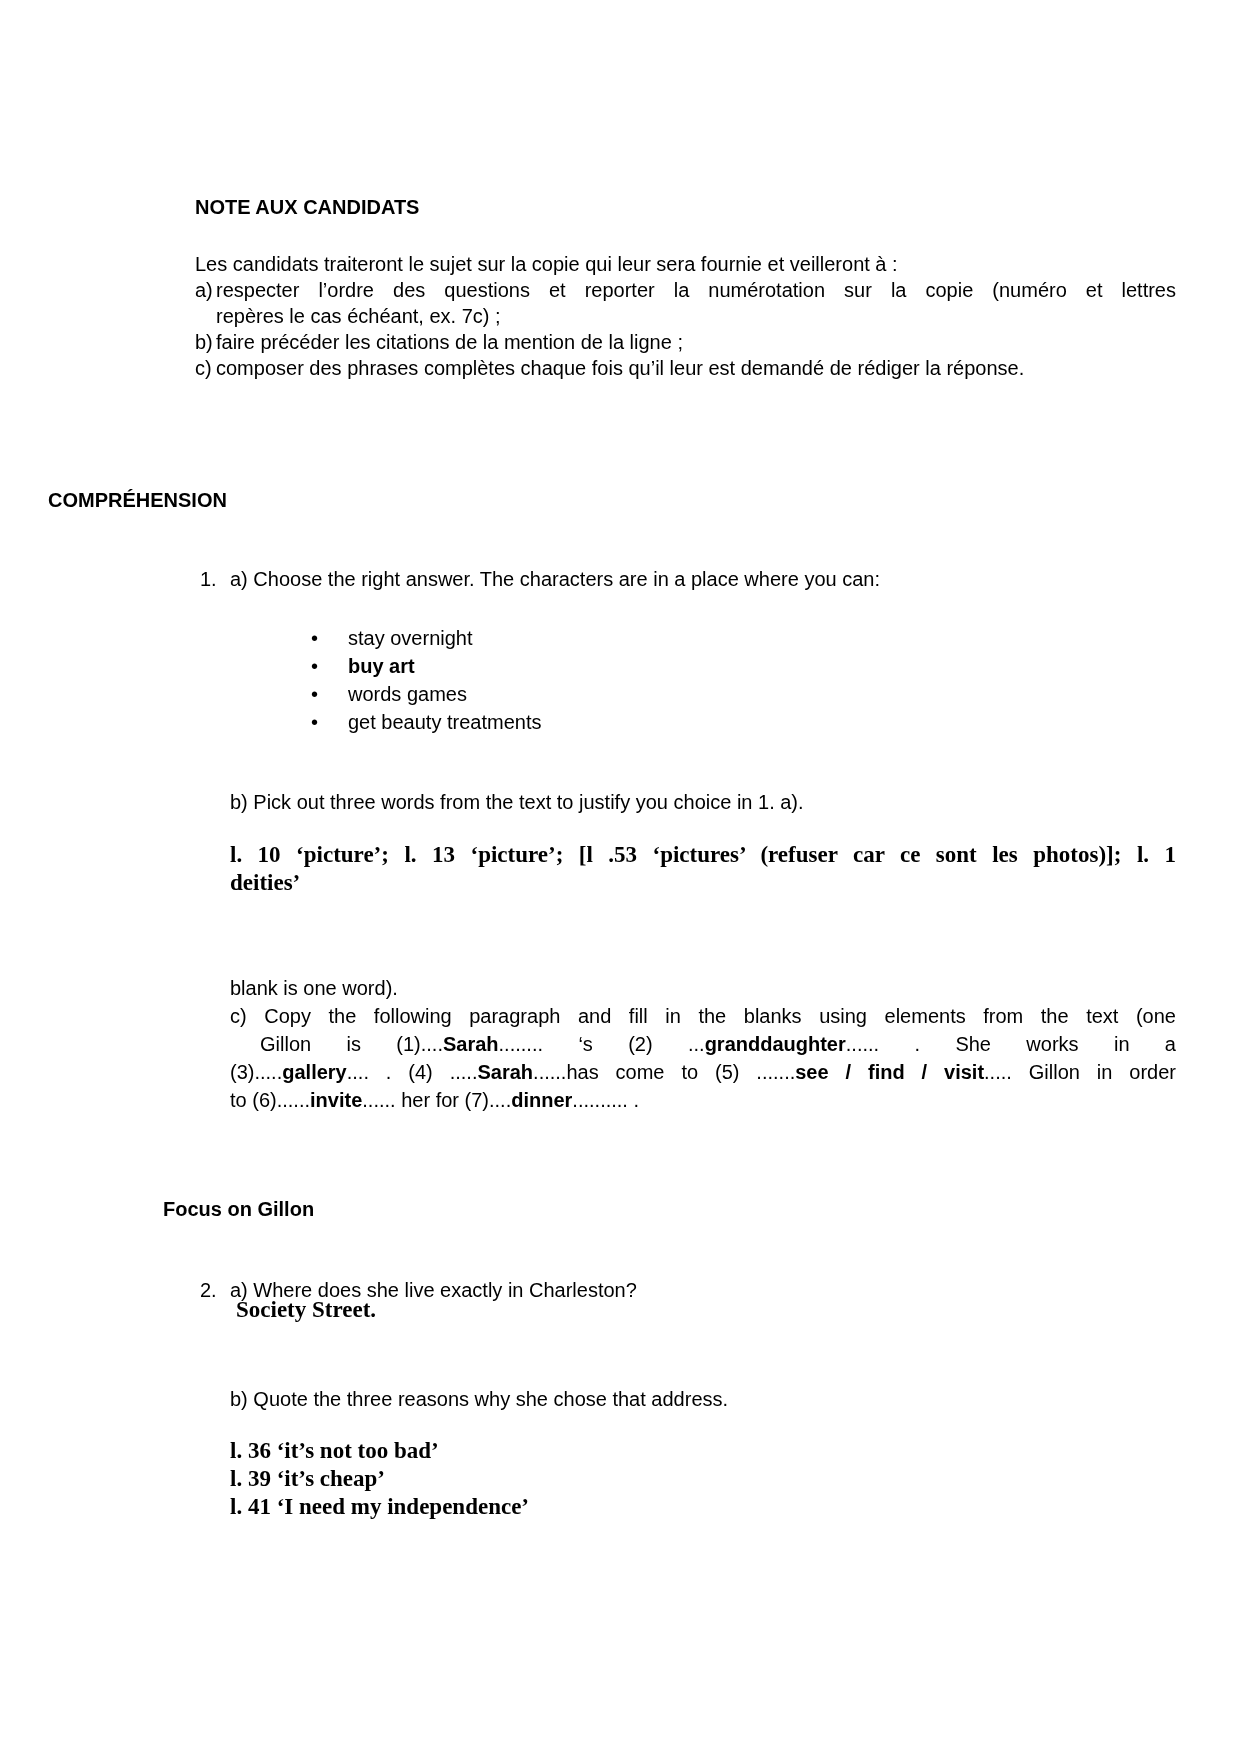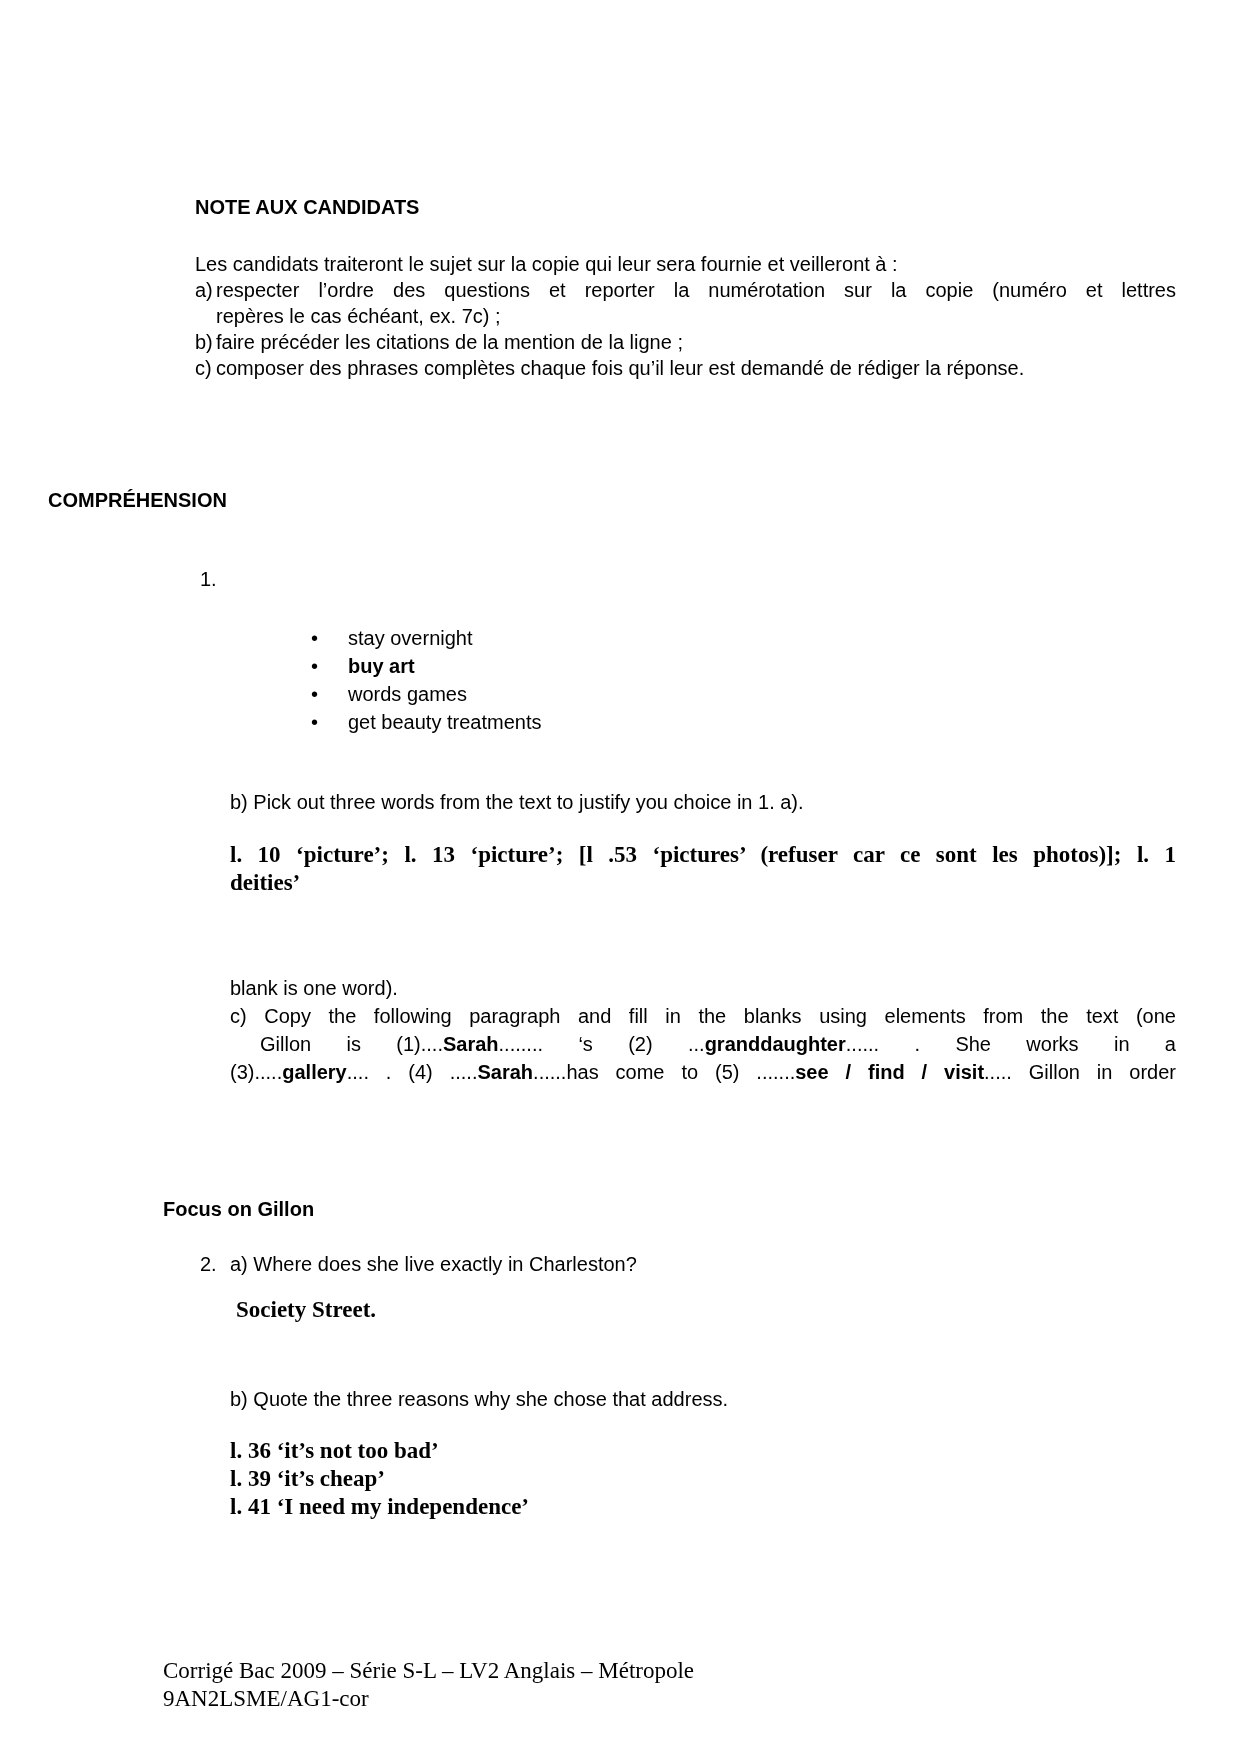--- a/index.html
+++ b/index.html
@@ -71,20 +71,21 @@
     <div class="hang pl21">
       <span class="marker">c)</span>
       <div>composer des phrases complètes chaque fois qu’il leur est demandé de rédiger la réponse.</div>
     </div>
   </div>
 
   <div class="abs bold center pos-comp-heading">COMPRÉHENSION</div>
 
   <div class="abs hang pl30 lh26 pos-q1a">
     <span class="marker">1.</span>
+    <span>a) Choose the right answer. The characters are in a place where you can:</span>
   </div>
 
   <div class="abs pos-options">
     <div class="opt">
       <span class="bullet">•</span>
       <span>stay overnight</span>
     </div>
     <div class="opt">
       <span class="bullet">•</span>
       <span style="font-weight: bold;">buy art</span>
@@ -109,37 +110,34 @@
     </div>
 
   <div class="abs lh28 pos-q1c">
       <div class="line"><span>blank is one word).</span></div>
       <div class="line stretch"><span>c) Copy the following paragraph and fill in the blanks using elements from the text (one</span></div>
     </div>
 
   <div class="abs lh28 pos-fill">
       <div class="line stretch" style="padding-left: 30px;"><span>Gillon is (1)....</span><b>Sarah</b><span>........ ‘s (2) ...</span><b>granddaughter</b><span>...... . She works in a</span></div>
       <div class="line stretch"><span>(3).....</span><b>gallery</b><span>.... . (4) .....</span><b>Sarah</b><span>......has come to (5) .......</span><b>see / find / visit</b><span>..... Gillon in order</span></div>
+      <div class="line"><span>to (6)......</span><b>invite</b><span>...... her for (7)....</span><b>dinner</b><span>.......... .</span></div>
     </div>
 
   <div class="abs bold pos-focus">Focus on Gillon</div>
 
   <div class="abs hang pl30 lh26 pos-q2a">
     <span class="marker">2.</span>
     <span>a) Where does she live exactly in Charleston?</span>
   </div>
 
   <div class="abs serif bold pos-q2a-answer">Society Street.</div>
 
   <div class="abs lh26 pos-q2b">b) Quote the three reasons why she chose that address.</div>
 
   <div class="abs serif bold lh28 pos-q2b-answers">
     <div>l. 36 ‘it’s not too bad’</div>
     <div>l. 39 ‘it’s cheap’</div>
     <div>l. 41 ‘I need my independence’</div>
   </div>
 
-  <div class="abs serif lh28 pos-footer">
-    <div>Corrigé Bac 2009 – Série S-L – LV2 Anglais – Métropole</div>
-    <div>9AN2LSME/AG1-cor</div>
-  </div>
 
 </div>
 
 </body></html>

